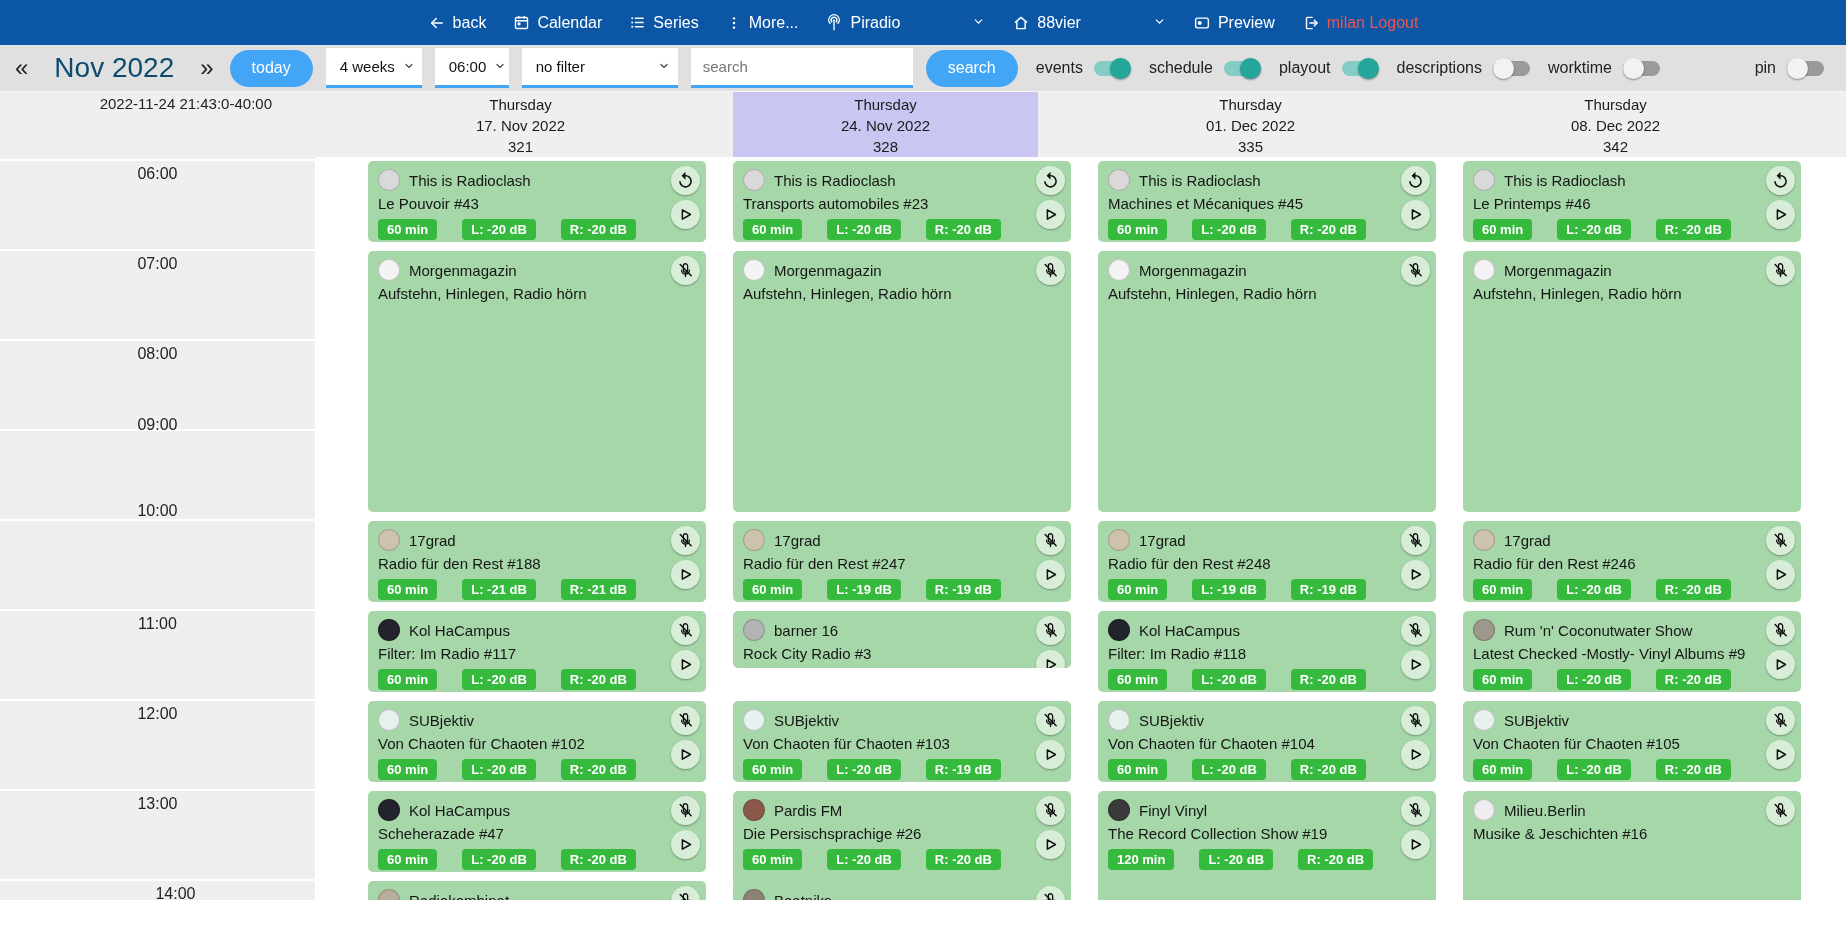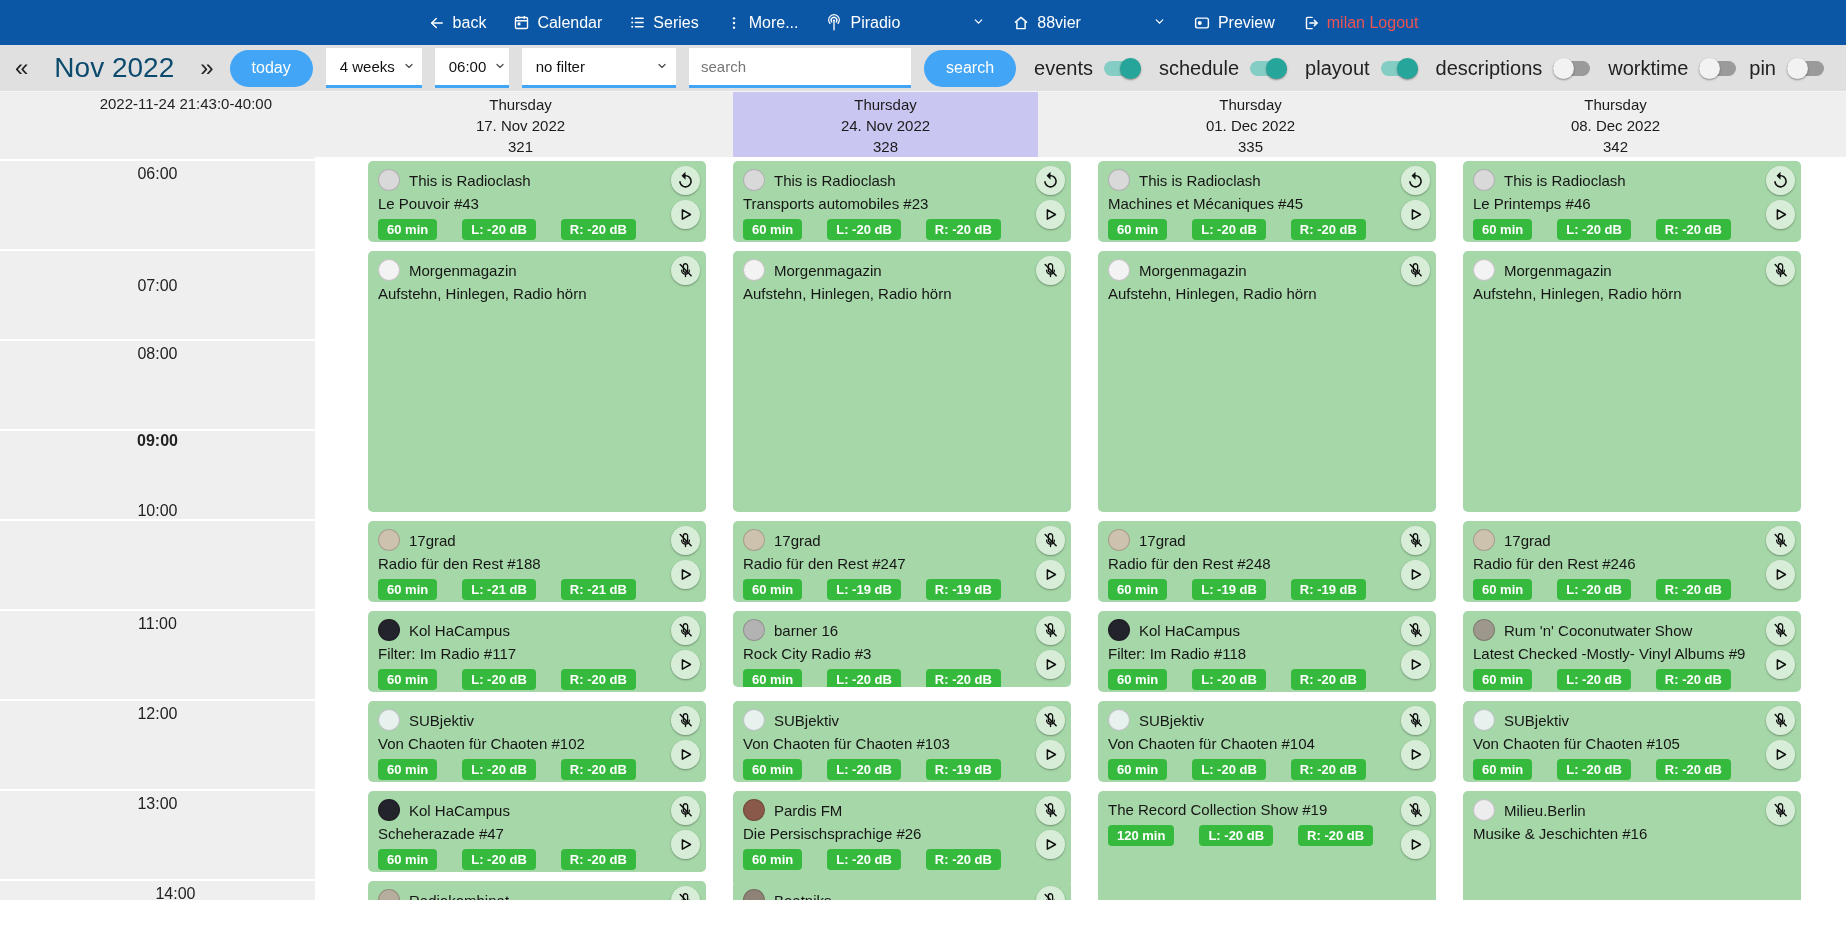--- a/index.html
+++ b/index.html
@@ -21,21 +21,21 @@
   .nav-arrow{font-size:24px;color:#222;padding:0 3px;cursor:pointer;line-height:1;}
   .month-label{font-size:28px;color:#0c4a6e;margin:0 10px;white-space:nowrap;}
   .btn{background:var(--accent-blue,#42a5f5);color:#fff;border:none;border-radius:19px;height:37px;
        padding:0 22px;font-size:16px;cursor:pointer;font-family:inherit;}
   .select{background:#fff;height:40px;display:flex;align-items:center;justify-content:space-between;
           padding:0 8px 0 14px;border-bottom:3px solid var(--accent-blue,#42a5f5);box-sizing:border-box;
           font-size:15px;color:#111;cursor:pointer;gap:8px;white-space:nowrap;}
   .sel-range{width:96px;}.sel-time{width:74px;}.sel-filter{width:156px;}
   .search-input{width:222px;height:40px;border:none;border-bottom:3px solid var(--accent-blue,#42a5f5);
                 padding:0 12px;font-size:15px;outline:none;background:#fff;box-sizing:border-box;font-family:inherit;}
-  .toggle-group{display:flex;align-items:center;gap:11px;font-size:20px;color:#222;margin-left:5px;white-space:nowrap;}
+  .toggle-group{display:flex;align-items:center;gap:11px;font-size:16px;color:#222;margin-left:5px;white-space:nowrap;}
   .switch{width:37px;height:15px;border-radius:8px;background:#9a9a9a;position:relative;cursor:pointer;flex:0 0 auto;}
   .switch .thumb{position:absolute;top:-3px;left:0;width:21px;height:21px;border-radius:50%;background:#f2f2f2;
                  box-shadow:0 1px 2px rgba(0,0,0,.4);}
   .switch.on{background:var(--toggle-on-track,#84cdc4);}
   .switch.on .thumb{left:16px;background:var(--toggle-on-thumb,#26a69a);}
   .pin-group{margin-left:auto;margin-right:10px;}
 
   
   #grid-area{position:absolute;top:0;left:0;width:1846px;height:900px;overflow:hidden;z-index:1;}
   .header-band{position:absolute;top:92px;left:0;width:1846px;height:65px;background:var(--gutter-bg,#efefef);}
@@ -67,25 +67,25 @@
 <body>
 
 <div class="stage">
 
   <div id="grid-area">
     <div class="header-band"></div>
     <div class="gutter">
         <div class="hour-line" style="top: 67px;"></div>
         <div class="hour-label" style="top: 73px;">06:00</div>
         <div class="hour-line" style="top: 157px;"></div>
-        <div class="hour-label" style="top: 163px; margin-top: 22px;">07:00</div>
+        <div class="hour-label" style="top: 163px;">07:00</div>
         <div class="hour-line" style="top: 247px;"></div>
         <div class="hour-label" style="top: 253px;">08:00</div>
         <div class="hour-line" style="top: 337px;"></div>
-        <div class="hour-label" style="top: 340px; font-weight: bold;">09:00</div>
+        <div class="hour-label" style="top: 324px;">09:00</div>
         <div class="hour-line" style="top: 427px;"></div>
         <div class="hour-label" style="top: 410px;">10:00</div>
         <div class="hour-line" style="top: 517px;"></div>
         <div class="hour-label" style="top: 523px;">11:00</div>
         <div class="hour-line" style="top: 607px;"></div>
         <div class="hour-label" style="top: 613px;">12:00</div>
         <div class="hour-line" style="top: 697px;"></div>
         <div class="hour-label" style="top: 703px;">13:00</div>
         <div class="hour-line" style="top: 787px;"></div>
         <div class="hour-label" style="top: 793px; padding-left: 18px;">14:00</div>
@@ -320,21 +320,21 @@
             <path d="M12 17v3.5"></path>
             <path d="M4.5 3.5L20 19.5" stroke-width="2.1"></path>
           </svg>
     </button>
     <button class="icon-btn second">
       <svg width="15" height="15" viewBox="0 0 24 24">
             <path d="M7 4.5v15l13-7.5z" fill="none" stroke="#111" stroke-width="2.4" stroke-linejoin="round"></path>
           </svg>
     </button>
   </div>
-      <div class="event" style="left: 733px; top: 611px; height: 76px;">
+      <div class="event" style="left: 733px; top: 611px; height: 57px;">
     <div class="ev-head">
       <span class="avatar" style="background: rgb(179, 179, 179);"></span>
       <span class="show-name">barner 16</span>
     </div>
     <div class="episode">Rock City Radio #3</div>
     <div class="badges">
       <span class="badge">60 min</span>
       <span class="badge">L: -20 dB</span>
       <span class="badge">R: -20 dB</span>
     </div>
@@ -538,20 +538,24 @@
             <path d="M4.5 3.5L20 19.5" stroke-width="2.1"></path>
           </svg>
     </button>
     <button class="icon-btn second">
       <svg width="15" height="15" viewBox="0 0 24 24">
             <path d="M7 4.5v15l13-7.5z" fill="none" stroke="#111" stroke-width="2.4" stroke-linejoin="round"></path>
           </svg>
     </button>
   </div>
       <div class="event" style="left: 1098px; top: 791px; height: 171px;">
+    <div class="ev-head">
+      <span class="avatar" style="background: rgb(58, 58, 58);"></span>
+      <span class="show-name">Finyl Vinyl</span>
+    </div>
     <div class="episode">The Record Collection Show #19</div>
     <div class="badges">
       <span class="badge">120 min</span>
       <span class="badge">L: -20 dB</span>
       <span class="badge">R: -20 dB</span>
     </div>
 
     <button class="icon-btn top">
       <svg width="17" height="17" viewBox="0 0 24 24" fill="none" stroke="#111" stroke-width="1.9" stroke-linecap="round">
             <path d="M12 14.5a3 3 0 0 0 3-3v-6a3 3 0 0 0-6 0v6a3 3 0 0 0 3 3z"></path>

